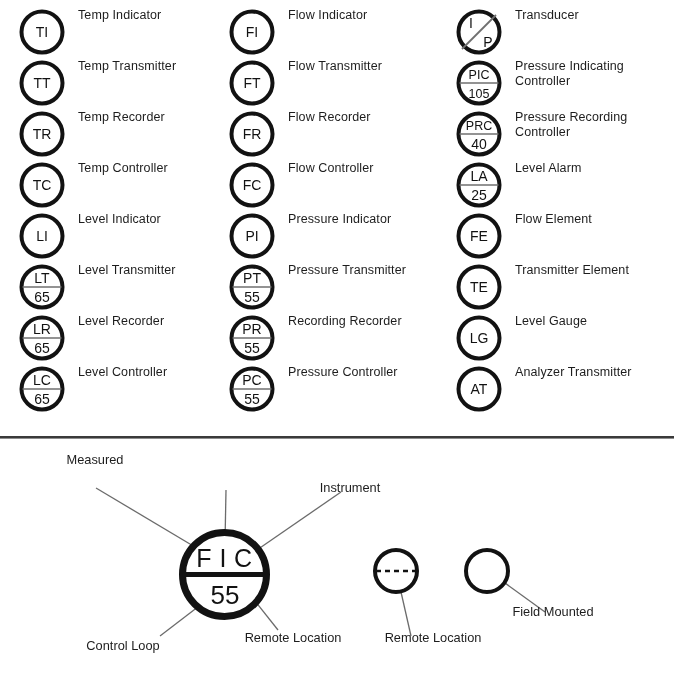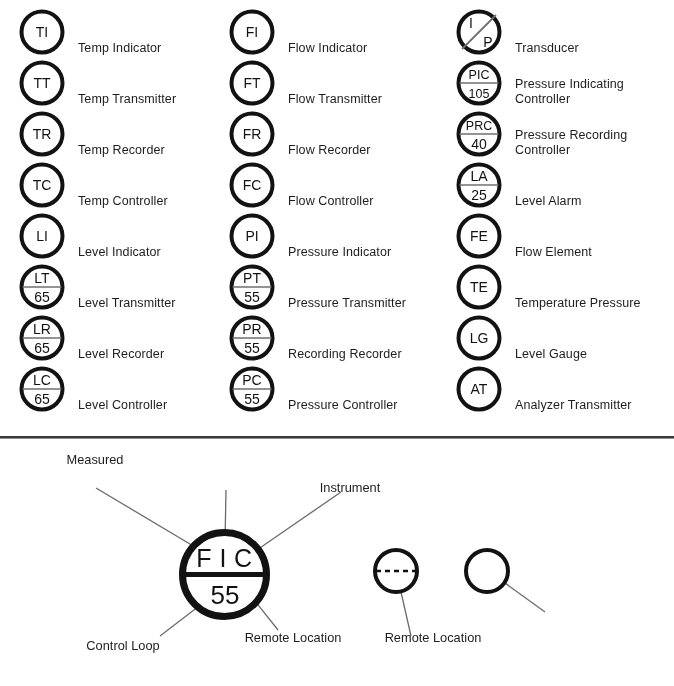--- a/index.html
+++ b/index.html
@@ -38,21 +38,21 @@
     height: 48px;
   }
 
   .sym-label {
     position: absolute;
     left: 60px;
     top: 0;
     height: 48px;
     display: flex;
     flex-direction: column;
-    justify-content: flex-end;
+    justify-content: flex-start;
     font-size: 12.5px;
     line-height: 15px;
     letter-spacing: 0.1px;
     white-space: nowrap;
     color: #1d1d1d;
   }
 
   
   #divider {
     position: absolute;
@@ -328,21 +328,21 @@
       <div class="sym-label">
         <span>Flow Element</span>
       </div>
     </div>
     <div class="sym-row" style="left: 455px; top: 263px;">
       <svg class="sym-circle" viewBox="0 0 48 48" width="48" height="48">
         <circle cx="24" cy="24" r="20.5" fill="#ffffff" stroke="#121212" stroke-width="4"></circle>
         <text x="24" y="29" text-anchor="middle" font-family="Liberation Sans, sans-serif" font-size="14" fill="#121212">TE</text>
       </svg>
       <div class="sym-label">
-        <span>Temperature Pressure</span>
+        <span>Transmitter Element</span>
       </div>
     </div>
     <div class="sym-row" style="left: 455px; top: 314px;">
       <svg class="sym-circle" viewBox="0 0 48 48" width="48" height="48">
         <circle cx="24" cy="24" r="20.5" fill="#ffffff" stroke="#121212" stroke-width="4"></circle>
         <text x="24" y="29" text-anchor="middle" font-family="Liberation Sans, sans-serif" font-size="14" fill="#121212">LG</text>
       </svg>
       <div class="sym-label">
         <span>Level Gauge</span>
       </div>
@@ -405,13 +405,16 @@
     </div>
     <div class="callout center" style="left: 58px; top: 198px; width: 130px;">
       <div>Control Loop</div>
     </div>
     <div class="callout center" style="left: 218px; top: 190px; width: 150px;">
       <div>Remote Location</div>
     </div>
     <div class="callout center" style="left: 338px; top: 190px; width: 190px;">
       <div>Remote Location</div>
     </div>
+    <div class="callout center" style="left: 488px; top: 164px; width: 130px;">
+      <div>Field Mounted</div>
+    </div>
   </div>
 
 </body></html>

